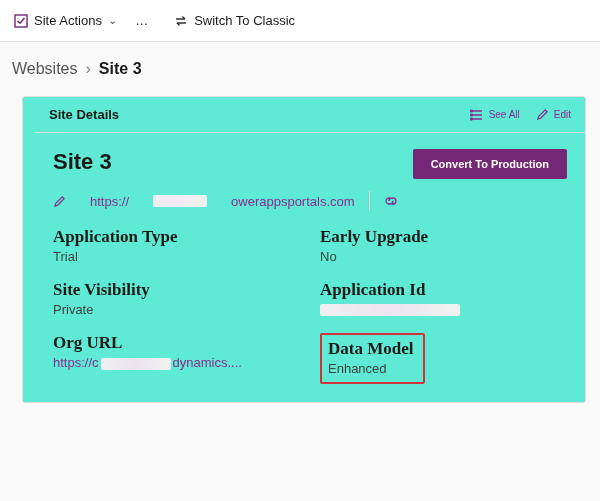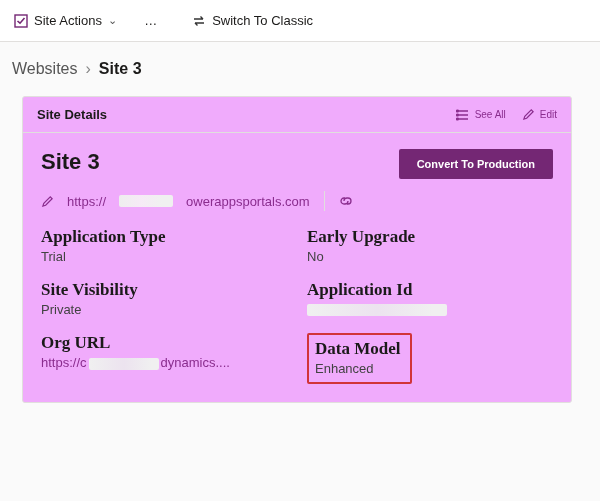--- a/index.html
+++ b/index.html
@@ -18,21 +18,21 @@
     font-family: "Segoe UI", Arial, sans-serif;
     font-size: 13px; color: var(--text);
     background: #fafafa;
   }
   .topbar {
     height: 42px;
     background: #fff;
     border-bottom: 1px solid var(--border);
     display: flex; align-items: center;
     padding: 0 14px;
-    gap: 23px;
+    gap: 14px;
   }
   .topbar .cmd {
     display: flex; align-items: center; gap: 6px;
     color: var(--text);
     cursor: pointer;
     font-size: 13px;
   }
   .topbar .cmd .chev { font-size: 11px; color: #555; }
   .topbar .icon { display:inline-flex; }
   .topbar .ellipsis { letter-spacing: 2px; cursor:pointer; padding:0 4px; }
@@ -40,24 +40,25 @@
     padding: 18px 22px 12px 12px;
     display: flex; align-items: center; gap: 8px;
     font-size: 16px;
     background:#fafafa;
   }
   .breadcrumb .crumb-link { color: #555; cursor:pointer; }
   .breadcrumb .sep { color: #888; }
   .breadcrumb .crumb-current { font-weight: 600; color: var(--text); }
 
   .card {
-    margin: 6px 28px 14px 22px;
-    background: #f0abfc;
+    margin: 6px 14px 14px 22px;
+    background: #5eead4;
     border: 1px solid var(--border);
     border-radius: 3px;
+    padding-left: 12px;
   }
   .card-header {
     display:flex; align-items:center; justify-content:space-between;
     padding: 10px 14px;
     border-bottom: 1px solid var(--border);
   }
   .card-header .title { font-weight:600; font-size:13px; }
   .card-header .actions { display:flex; gap:16px; }
   .card-header .action { display:flex; align-items:center; gap:5px; color: var(--link); cursor:pointer; font-size:10px; }
   .card-body { padding: 10px 18px 18px 18px; }
@@ -67,21 +68,21 @@
     background: var(--purple); color:#fff; border:none;
     padding: 9px 18px; font-size:11px; font-weight:600;
     cursor:pointer; border-radius:2px;
   }
   .url-row {
     display:flex; align-items:center; gap:14px;
     color: var(--link);
     font-size: 13px;
     margin: 6px 0 16px 0;
   }
-  .url-row .url-edit { display:flex; align-items:center; gap:13px; cursor:pointer;justify-content:center; }
+  .url-row .url-edit { display:flex; align-items:center; gap:24px; cursor:pointer;justify-content:center; }
   .url-row .divider { width:1px; height:20px; background: var(--border); }
   .url-row .redacted {
     display:inline-block; width:54px; height:12px;
     background: linear-gradient(90deg, #eee, #f6eaf6 40%, #f0f0f0 80%);
     border-radius:2px; vertical-align:middle;
   }
   .grid {
     display:grid;
     grid-template-columns: 1fr 1fr;
     column-gap: 20px; row-gap: 16px;

